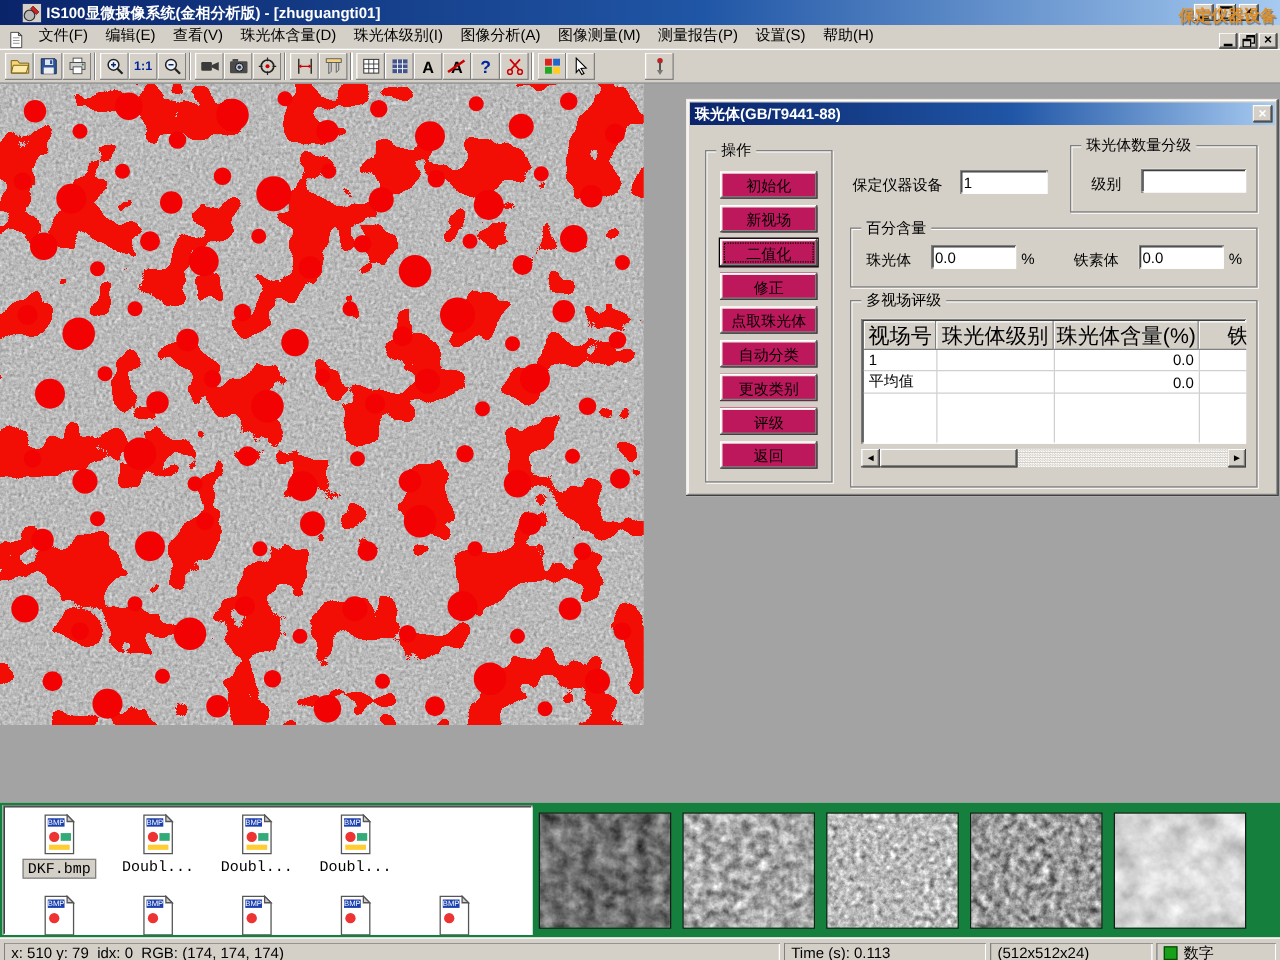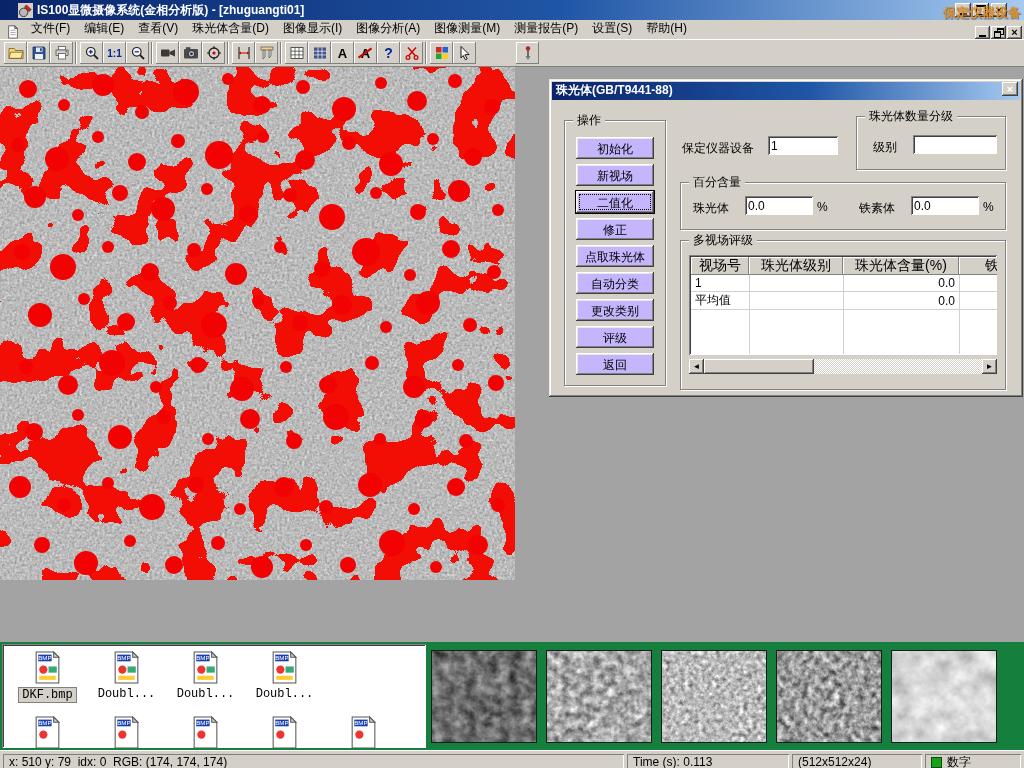--- a/index.html
+++ b/index.html
@@ -33,36 +33,36 @@
   .tgap{width:40px;flex:none;}
   .font-del{position:relative;}
   .font-del::after{content:"";position:absolute;left:3px;top:10px;width:16px;height:2px;background:#c00;transform:rotate(-35deg);}
 
   
   .workspace{position:relative;height:575px;background:#a3a3a3;overflow:hidden;}
   .micrograph{position:absolute;left:0;top:0;}
 
   
   .dialog{position:absolute;left:549px;top:12px;width:468px;background:#d4d0c8;padding:3px;box-shadow:inset -1px -1px 0 #404040,inset 1px 1px 0 #ece9e2,inset -2px -2px 0 #808080,inset 2px 2px 0 #fff;}
-  .dlg-title{height:18px;background:linear-gradient(90deg,#0a246a,#2056a6 55%,#a6caf0);color:#fff;font-weight:bold;display:flex;padding:0 2px 0 4px;}
+  .dlg-title{height:18px;background:linear-gradient(90deg,#0a246a,#2056a6 55%,#a6caf0);color:#fff;font-weight:bold;display:flex;align-items:center;padding:0 2px 0 4px;}
   .dlg-title .t{flex:1;font-size:12px;}
   .dlg-body{position:relative;height:294px;}
   .grp{position:absolute;border:1px solid #808080;box-shadow:inset 1px 1px 0 #fff,1px 1px 0 #fff;}
   .legend{position:absolute;top:-8px;left:8px;background:#d4d0c8;padding:0 4px;line-height:14px;font-size:12px;}
-  .btn{display:block;width:78px;height:22px;margin:5px auto 0;background:#c4b5fd;border:0;font:12px "Liberation Sans",sans-serif;box-shadow:inset -1px -1px 0 #404040,inset 1px 1px 0 #fff,inset -2px -2px 0 #808080,inset 2px 2px 0 #ece9e2;text-align:center;line-height:22px;}
+  .btn{display:block;width:78px;height:22px;margin:5px auto 0;background:#be185d;border:0;font:12px "Liberation Sans",sans-serif;box-shadow:inset -1px -1px 0 #404040,inset 1px 1px 0 #fff,inset -2px -2px 0 #808080,inset 2px 2px 0 #ece9e2;text-align:center;line-height:22px;}
   .btn:first-of-type{margin-top:16px;}
   .btn.default{position:relative;box-shadow:0 0 0 1px #000,inset -1px -1px 0 #404040,inset 1px 1px 0 #fff,inset -2px -2px 0 #808080,inset 2px 2px 0 #ece9e2;}
   .btn.default::after{content:"";position:absolute;left:3px;right:3px;top:3px;bottom:3px;border:1px dotted #000;}
   .lbl{position:absolute;white-space:nowrap;font-size:12px;}
   .edit{position:absolute;height:19px;background:#fff;border:0;box-shadow:inset 1px 1px 0 #808080,inset -1px -1px 0 #fff,inset 2px 2px 0 #404040;font:12px "Liberation Sans",sans-serif;padding:0 3px;}
 
   .table-wrap{position:absolute;left:8px;top:14px;width:308px;height:100px;background:#fff;box-shadow:inset 1px 1px 0 #808080,inset -1px -1px 0 #fff,inset 2px 2px 0 #404040;overflow:hidden;
     background-image:linear-gradient(#d0d0d0,#d0d0d0),linear-gradient(#d0d0d0,#d0d0d0),linear-gradient(#d0d0d0,#d0d0d0);background-size:1px 100%;background-position:60px 0,154px 0,270px 0;background-repeat:no-repeat;}
   .grid-table{border-collapse:collapse;table-layout:fixed;width:348px;margin:2px;}
-  .grid-table th{height:18px;background:#d4d0c8;box-shadow:inset -1px -1px 0 #808080,inset 1px 1px 0 #fff;font-weight:normal;font-size:14px;white-space:nowrap;overflow:hidden;padding:0 2px;}
+  .grid-table th{height:18px;background:#d4d0c8;box-shadow:inset -1px -1px 0 #808080,inset 1px 1px 0 #fff;font-weight:normal;font-size:17px;white-space:nowrap;overflow:hidden;padding:0 2px;}
   .grid-table td{height:16px;font-size:12px;padding:0 4px;border-bottom:1px solid #d0d0d0;white-space:nowrap;overflow:hidden;}
   .grid-table td.num{text-align:right;}
   .hscroll{position:absolute;left:8px;top:118px;width:308px;height:15px;display:flex;}
   .sb-btn{width:15px;height:15px;flex:none;background:#d4d0c8;box-shadow:inset -1px -1px 0 #404040,inset 1px 1px 0 #fff,inset -2px -2px 0 #808080;font-size:8px;display:flex;align-items:center;justify-content:center;}
   .sb-track{flex:1;position:relative;background:repeating-conic-gradient(#fff 0 25%,#d4d0c8 0 50%);background-size:2px 2px;}
   .sb-thumb{position:absolute;left:0;top:0;width:110px;height:15px;background:#d4d0c8;box-shadow:inset -1px -1px 0 #404040,inset 1px 1px 0 #fff,inset -2px -2px 0 #808080;}
 
   
   .bottompanel{height:108px;background:#15803d;display:flex;}
   .filelist{width:414px;flex:none;margin:2px 5px 2px 2px;background:#fff;box-shadow:inset 1px 1px 0 #808080,inset -1px -1px 0 #fff,inset 2px 2px 0 #404040;overflow:hidden;padding:7px 4px 0 6px;}
@@ -112,21 +112,21 @@
 <div class="menubar">
   <svg class="mdi-icon" viewBox="0 0 16 16">
       <path d="M3 1h7l3 3v11H3z" fill="#fff" stroke="#333" stroke-width=".8"></path>
       <path d="M10 1l3 3h-3z" fill="#bbb" stroke="#333" stroke-width=".8"></path>
       <path d="M5 6h6M5 8.5h6M5 11h6" stroke="#888" stroke-width=".8" fill="none"></path>
     </svg>
   <span class="menu-item">文件(F)</span>
   <span class="menu-item">编辑(E)</span>
   <span class="menu-item">查看(V)</span>
   <span class="menu-item">珠光体含量(D)</span>
-  <span class="menu-item">图像显示(I)</span>
+  <span class="menu-item">珠光体级别(I)</span>
   <span class="menu-item">图像分析(A)</span>
   <span class="menu-item">图像测量(M)</span>
   <span class="menu-item">测量报告(P)</span>
   <span class="menu-item">设置(S)</span>
   <span class="menu-item">帮助(H)</span>
   <span class="child-btns">
     <span class="wbtn">
         <span class="g-min"></span>
       </span>
     <span class="wbtn">

